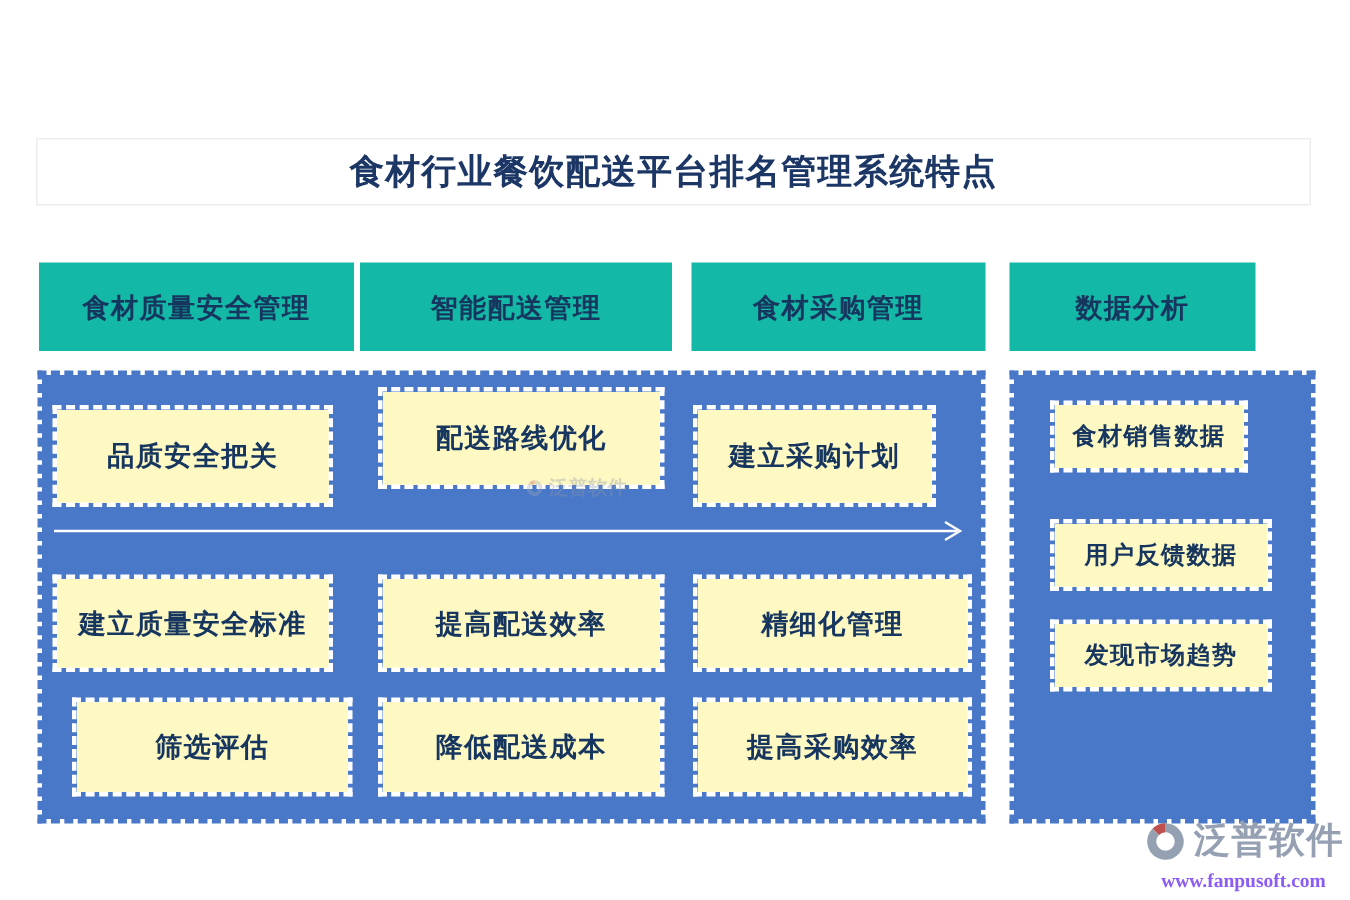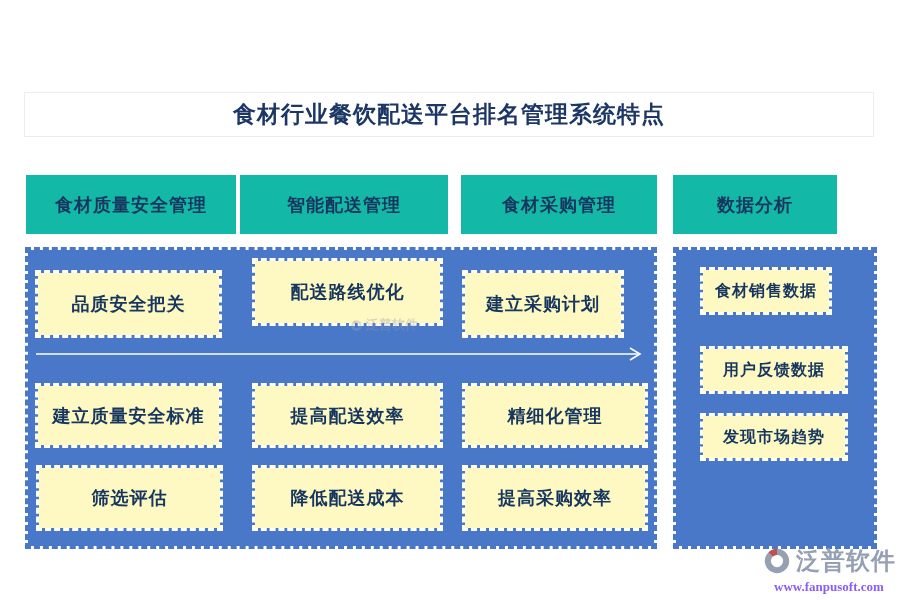--- a/index.html
+++ b/index.html
@@ -44,21 +44,21 @@
     text-align:center;
   }
   .card-sm { font-size:16px; }
   
   .c00 { left:7px;   top:20px;  width:187px; height:68px; }
   .c10 { left:224px; top:8px;  width:191px; height:68px; }
   .c20 { left:434px; top:20px;  width:162px; height:68px; }
   .c01 { left:7px;   top:133px; width:187px; height:65px; }
   .c11 { left:224px; top:133px; width:191px; height:65px; }
   .c21 { left:434px; top:133px; width:186px; height:65px; }
-  .c02 { left:8px;   top:215px; width:187px; height:66px; }
+  .c02 { left:20px;   top:215px; width:187px; height:66px; }
   .c12 { left:224px; top:215px; width:191px; height:66px; }
   .c22 { left:434px; top:215px; width:186px; height:66px; }
   
   .r0 { left:24px; top:17px;  width:132px; height:48px; }
   .r1 { left:24px; top:96px;  width:148px; height:48px; }
   .r2 { left:24px; top:163px; width:148px; height:48px; }
   .r3 { left:24px; top:229px; width:148px; height:48px; }
   .arrow-wrap {
     position:absolute; left:6px; top:96px; width:614px; height:16px;
   }

